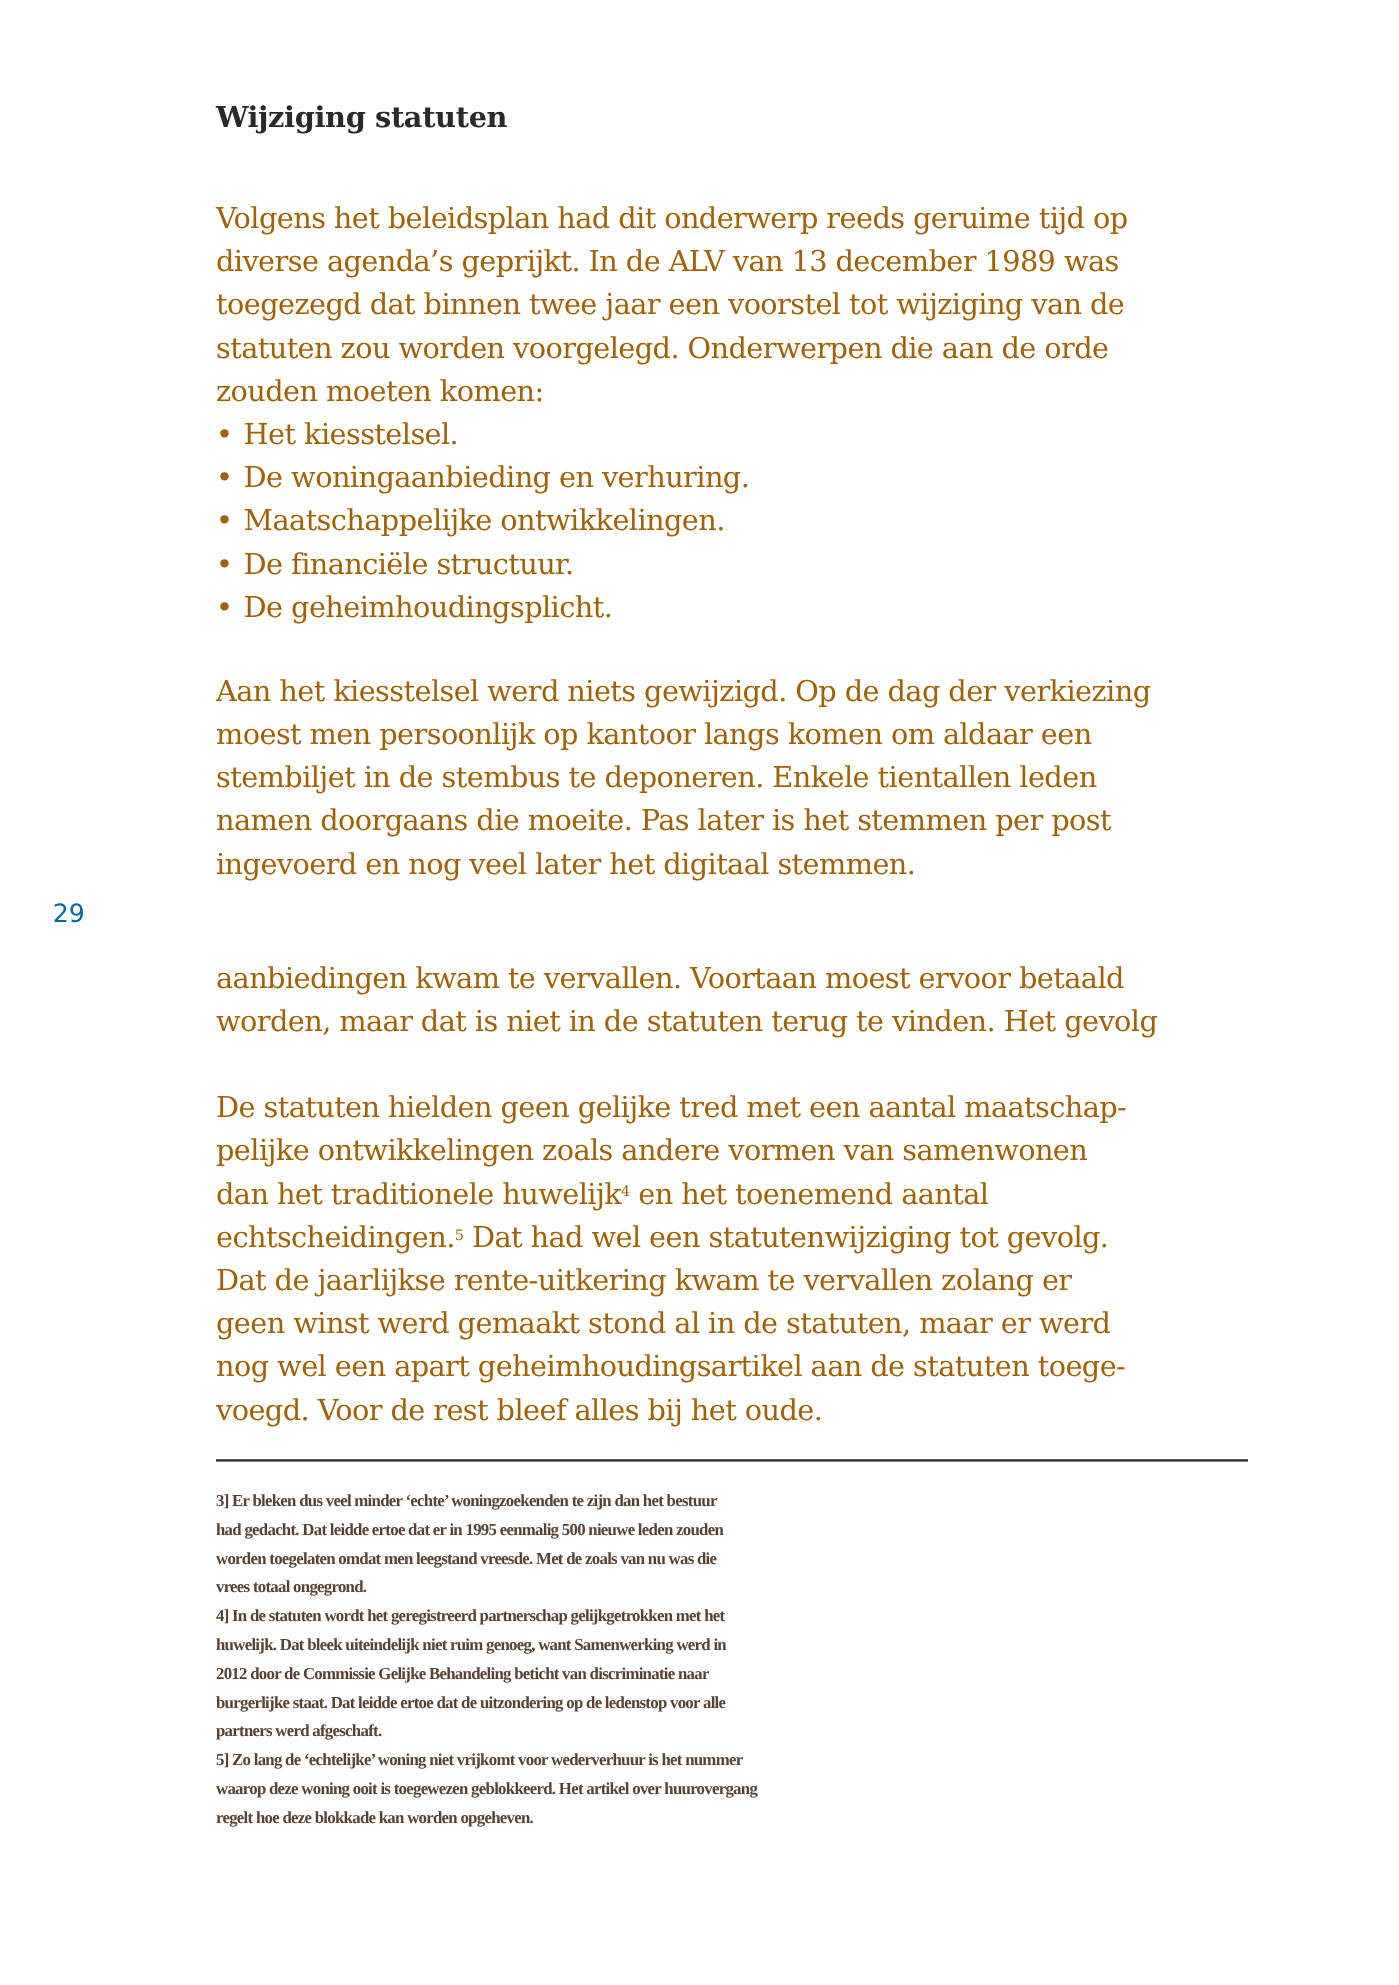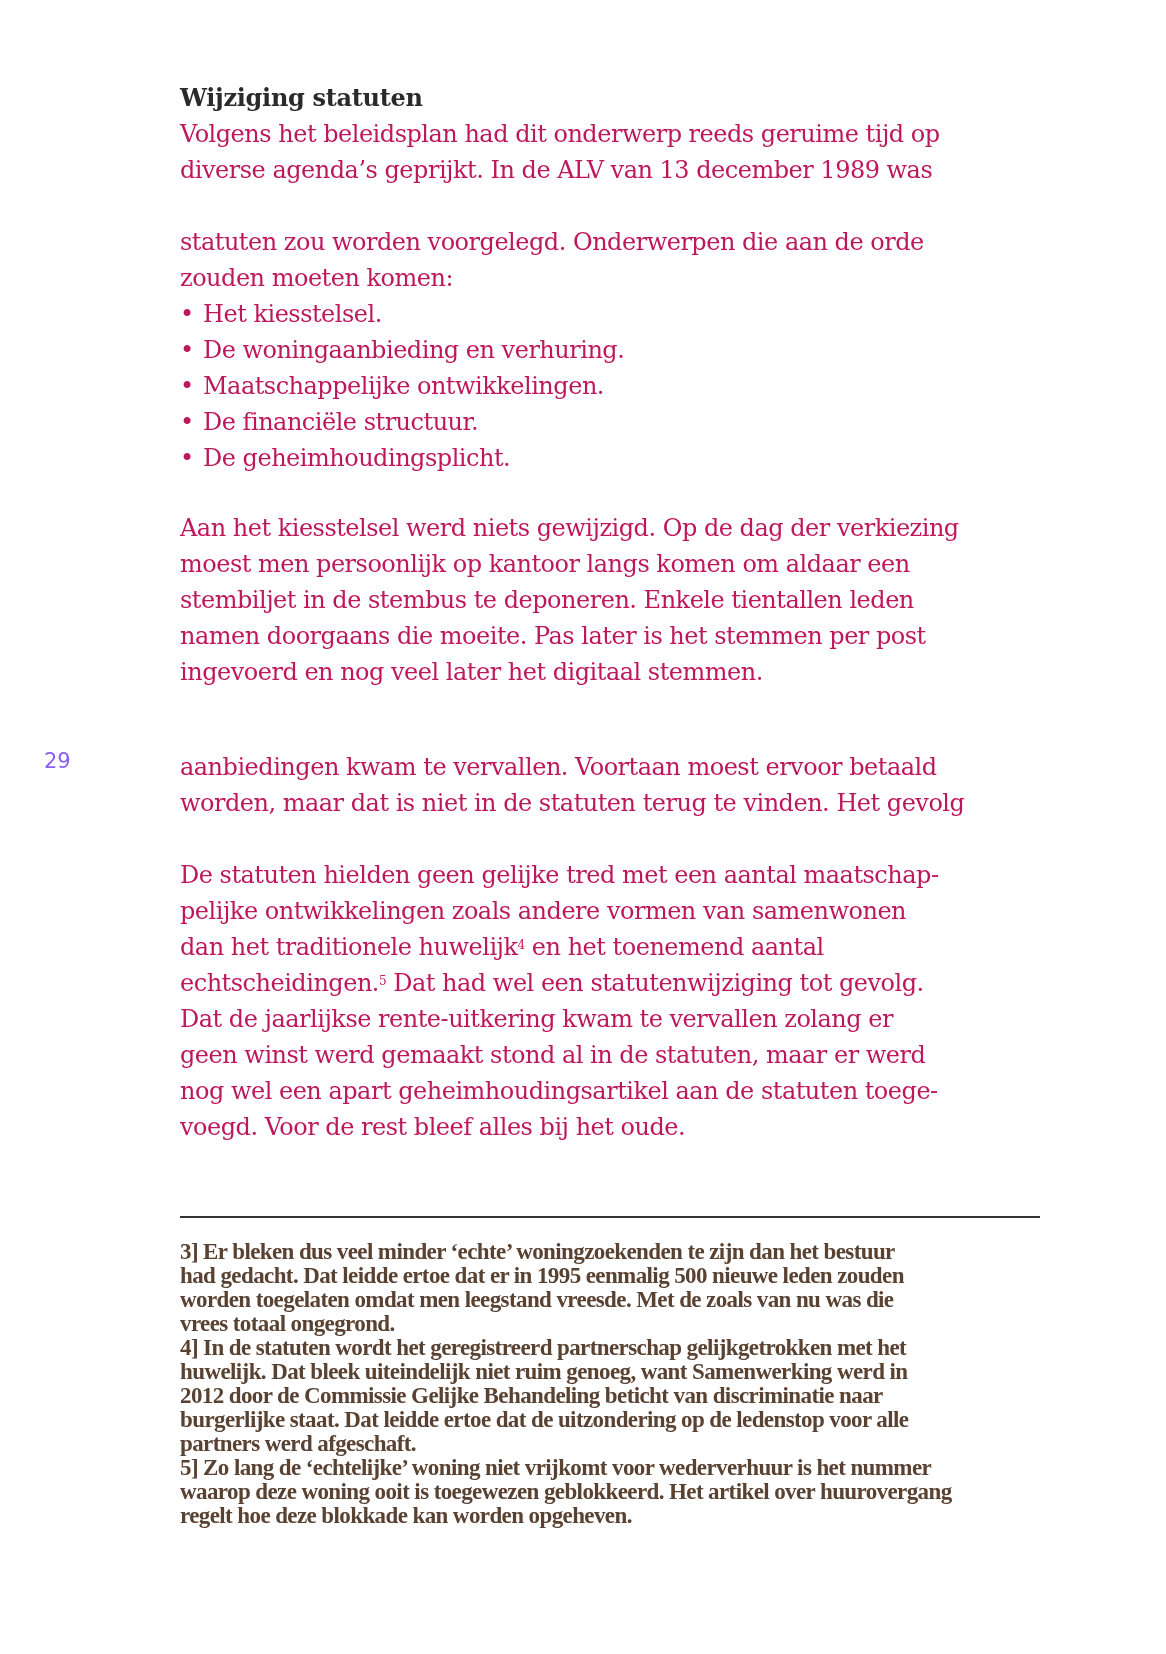--- a/index.html
+++ b/index.html
@@ -1,35 +1,36 @@
 <!DOCTYPE html>
 <html><head>
 <meta charset="utf-8">
 <style>
   html, body { margin:0; padding:0; background:#ffffff; }
   body { width:1166px; height:1654px; position:relative; overflow:hidden; }
   .page { position:absolute; left:0; top:0; width:929px; height:1654px; }
   .serif { font-family:"DejaVu Serif", "Liberation Serif", serif; color:#2a2a2a; }
   .heading { position:absolute; left:180px; top:83px; font-size:24px; font-weight:bold; line-height:30px; color:#2a2a2a; letter-spacing:-0.3px; }
-  .body-line { position:absolute; left:180px; font-size:24px; line-height:30px; white-space:nowrap; color:#be185d; letter-spacing:-0.5px; }
+  .body-line { position:absolute; left:180px; font-size:24px; line-height:30px; white-space:nowrap; color:#a16207; letter-spacing:-0.5px;margin-top:48px; }
   .bullet::before { content:"\2022"; display:inline-block; width:23px; }
   sup { font-size:12px; vertical-align:top; position:relative; top:-2px; }
-  .page-number { position:absolute; left:44px; top:749px; font-family:"DejaVu Sans", sans-serif; font-size:21px; color:#8b5cf6; }
+  .page-number { position:absolute; left:44px; top:749px; font-family:"DejaVu Sans", sans-serif; font-size:21px; color:#0369a1; }
   .rule { position:absolute; left:180px; top:1216px; width:860px; height:2px; background:#333; }
-  .fn-line { position:absolute; left:180px; font-size:23px; line-height:24px; white-space:nowrap; color:#5a4232; font-weight:bold; letter-spacing:-0.6px; font-family:"Liberation Serif", "DejaVu Serif", serif; }
+  .fn-line { position:absolute; left:180px; font-size:14px; line-height:24px; white-space:nowrap; color:#5a4232; font-weight:bold; letter-spacing:-0.6px; font-family:"Liberation Serif", "DejaVu Serif", serif; }
 </style>
 </head>
 <body>
 
 <div class="page serif">
 
   <div class="heading serif">Wijziging statuten</div>
 
   <div class="body-line serif" style="top:119px">Volgens het beleidsplan had dit onderwerp reeds geruime tijd op</div>
   <div class="body-line serif" style="top:155px">diverse agenda’s geprijkt. In de ALV van 13 december 1989 was</div>
+  <div class="body-line serif" style="top:191px">toegezegd dat binnen twee jaar een voorstel tot wijziging van de</div>
   <div class="body-line serif" style="top:227px">statuten zou worden voorgelegd. Onderwerpen die aan de orde</div>
   <div class="body-line serif" style="top:263px">zouden moeten komen:</div>
 
   <div class="body-line serif bullet" style="top:299px"><span>Het kiesstelsel.</span></div>
   <div class="body-line serif bullet" style="top:335px"><span>De woningaanbieding en verhuring.</span></div>
   <div class="body-line serif bullet" style="top:371px"><span>Maatschappelijke ontwikkelingen.</span></div>
   <div class="body-line serif bullet" style="top:407px"><span>De financiële structuur.</span></div>
   <div class="body-line serif bullet" style="top:443px"><span>De geheimhoudingsplicht.</span></div>
 
   <div class="body-line serif" style="top:513px">Aan het kiesstelsel werd niets gewijzigd. Op de dag der verkiezing</div>

